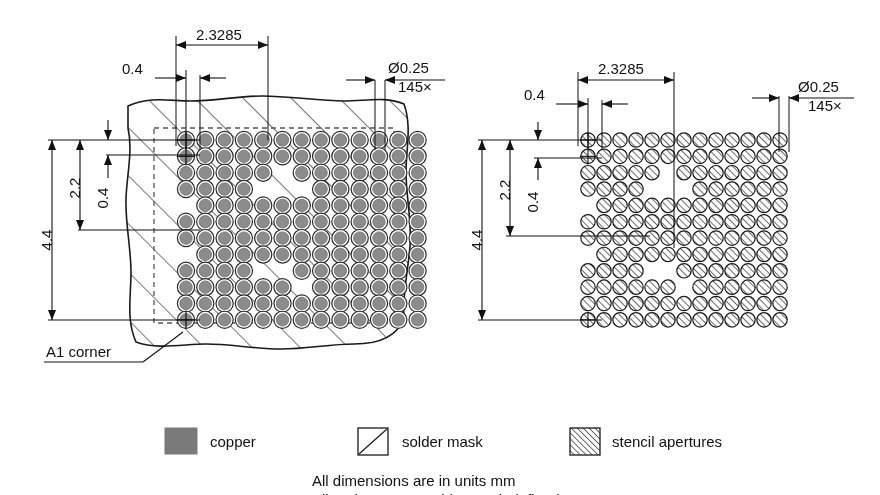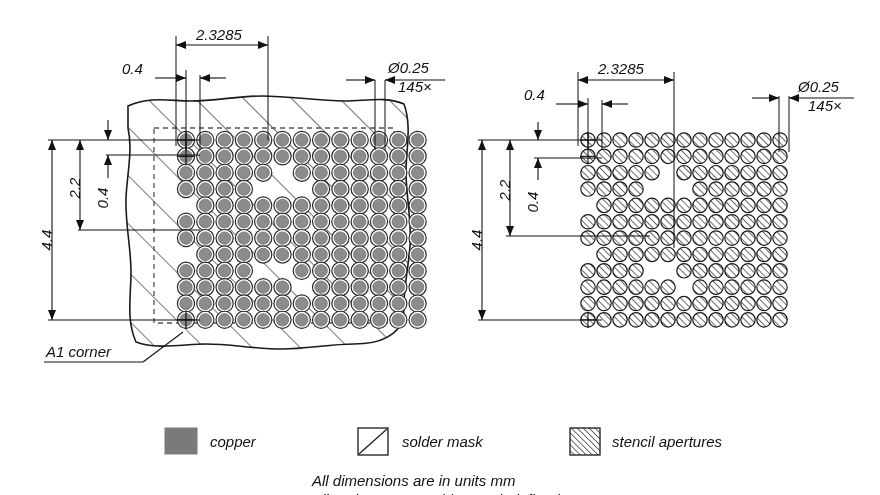--- a/index.html
+++ b/index.html
@@ -1,20 +1,20 @@
 <!DOCTYPE html>
 <html><head>
 <meta charset="utf-8">
 <style>
   html,body{margin:0;padding:0;background:#ffffff;}
   body{
     width:880px;height:495px;position:relative;overflow:hidden;
     font-family:"Liberation Sans",sans-serif;color:#1a1a1a;
   }
-  #root{position:absolute;inset:0;font-style:italic;}
+  #root{position:absolute;inset:0;}
   svg{display:block;}
   .dimtext{font-family:"Liberation Sans",sans-serif;font-size:15px;fill:#111;}
   .legendtext{font-family:"Liberation Sans",sans-serif;font-size:15px;fill:#111;}
   .notetext{font-family:"Liberation Sans",sans-serif;font-size:15px;fill:#111;}
 </style>
 </head>
 <body>
 
 <div id="root">
 <svg id="sheet" width="880" height="495" viewBox="0 0 880 495">

